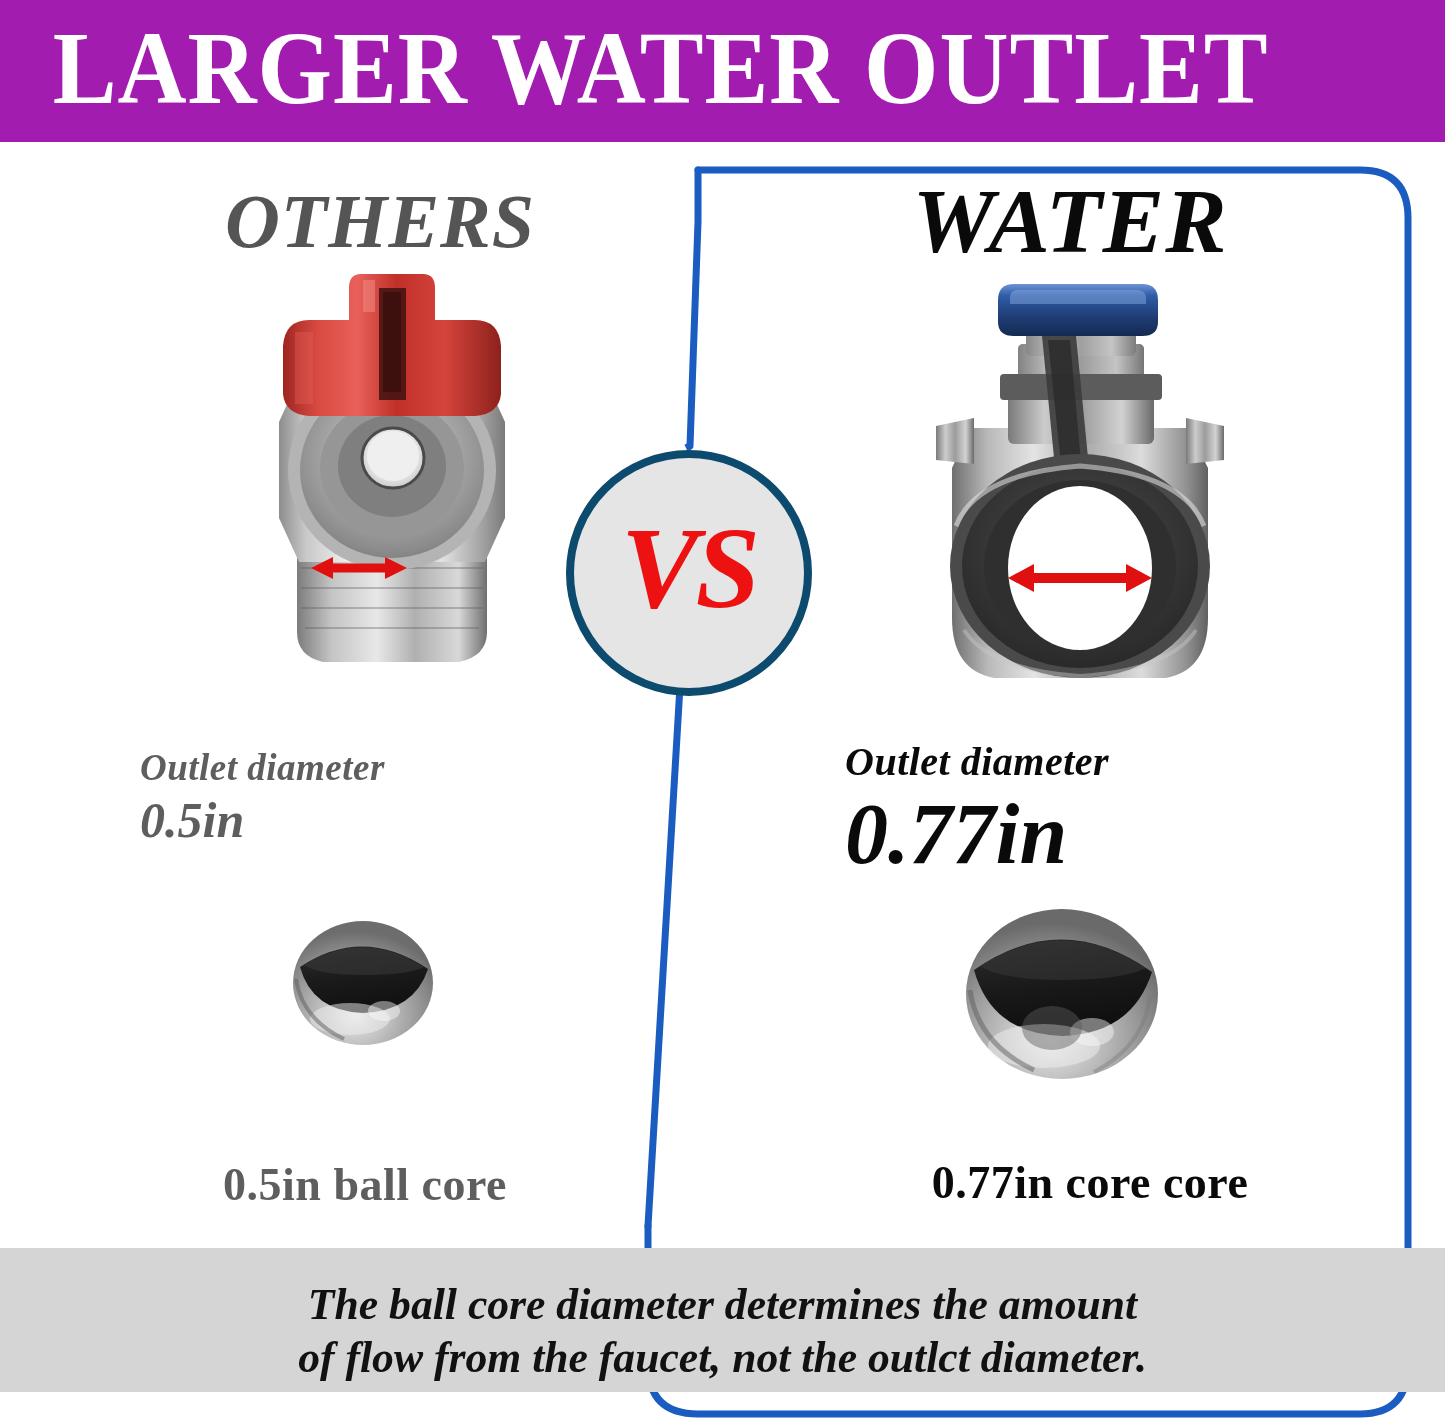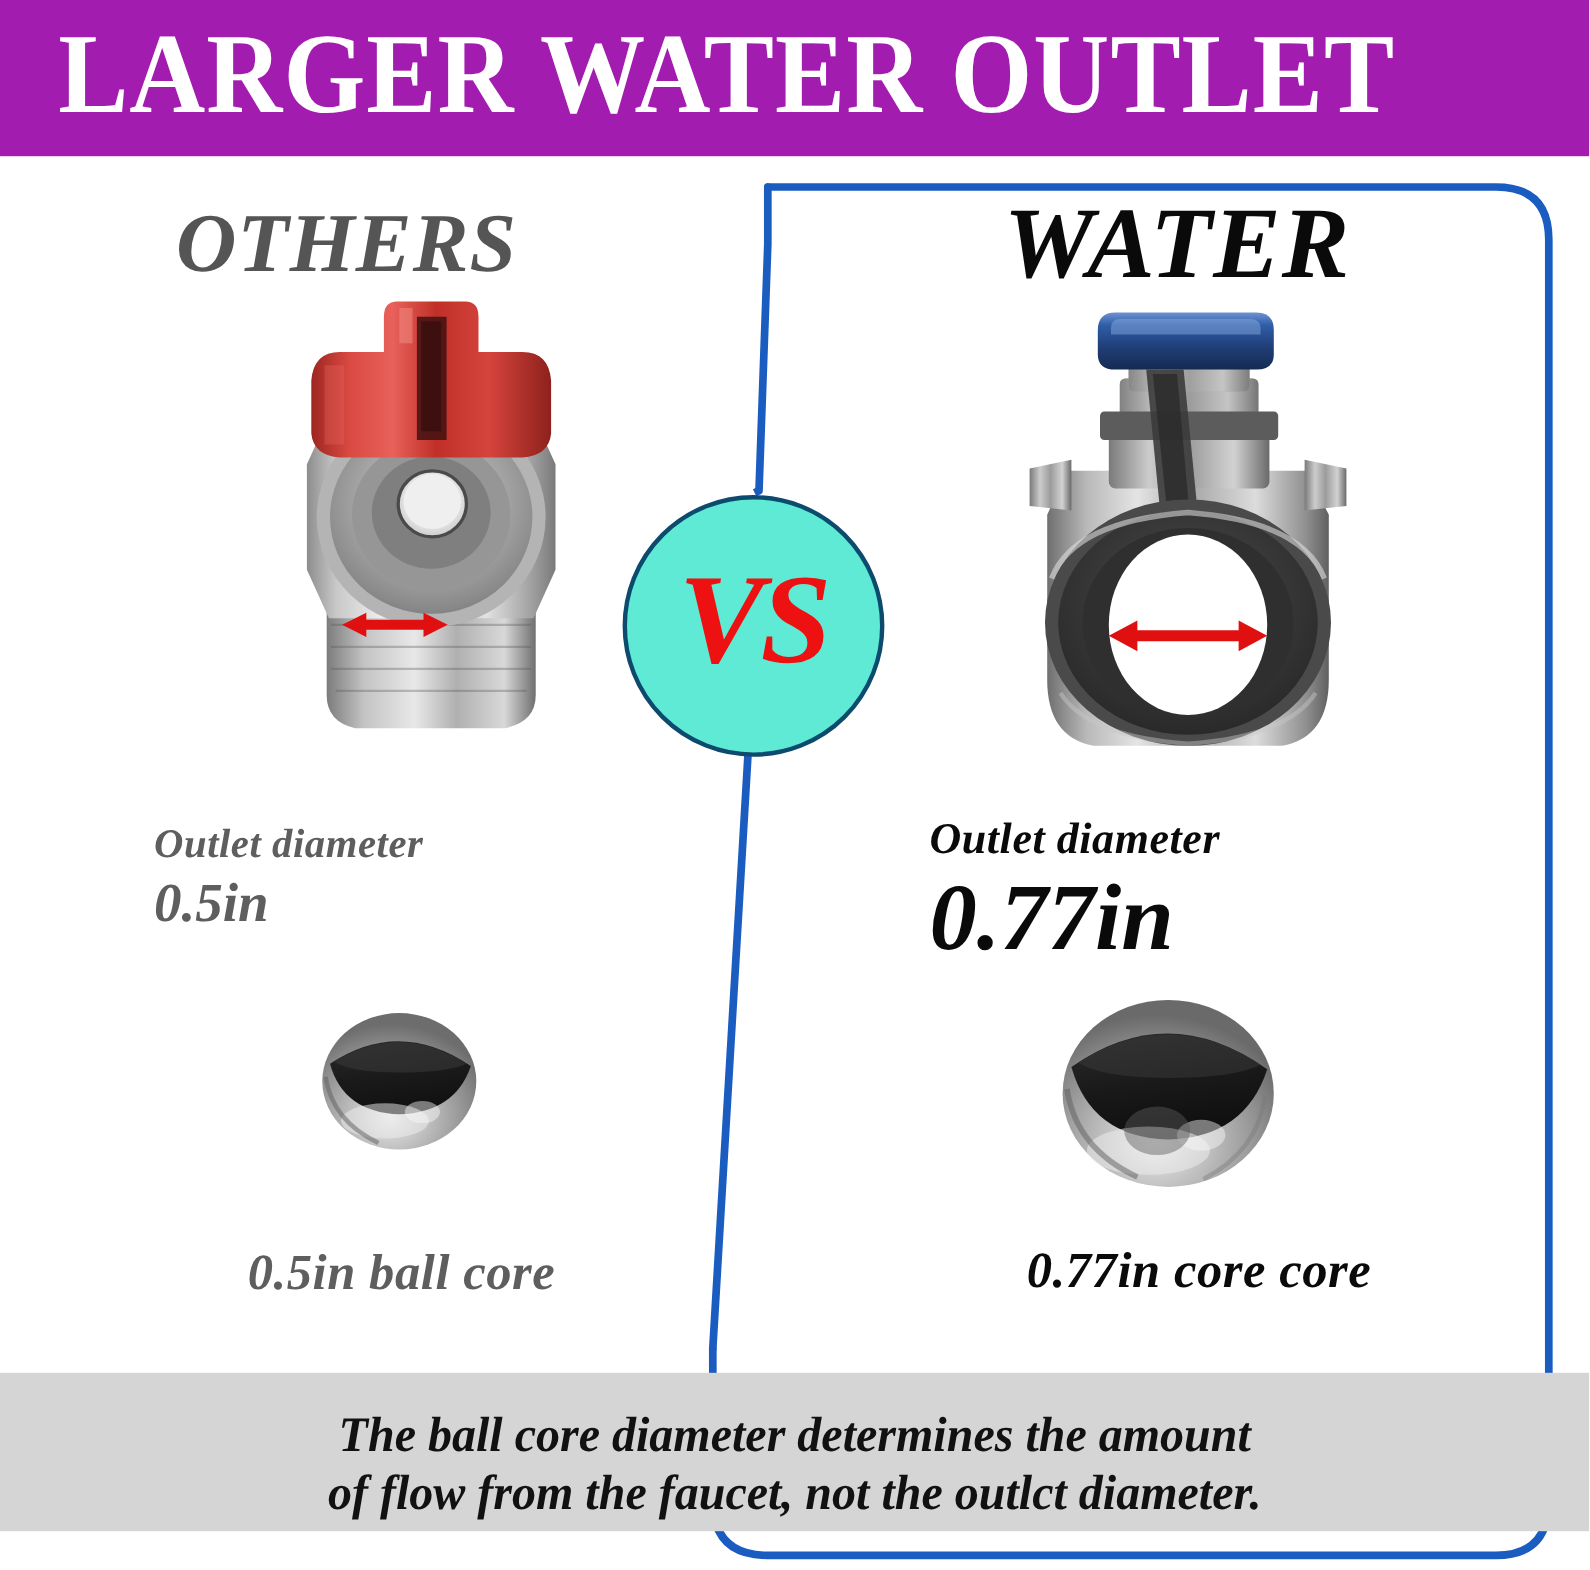--- a/index.html
+++ b/index.html
@@ -52,21 +52,21 @@
     height: 1252px;
     pointer-events: none;
   }
   .ours-border svg { display: block; overflow: visible; }
 
   
   .heading-others {
     position: absolute;
     left: 160px; top: 178px;
     width: 440px;
-    text-align: left;
+    text-align: center;
     font-size: 76px;
     font-weight: bold;
     font-style: italic;
     color: #555555;
     letter-spacing: 1px;
   }
   .heading-ours {
     position: absolute;
     left: 860px; top: 168px;
     width: 420px;
@@ -76,23 +76,23 @@
     font-style: italic;
     color: #0a0a0a;
     letter-spacing: 1px;
   }
 
   
   .vs-badge {
     position: absolute;
     left: 566px; top: 450px;
     width: 230px; height: 230px;
-    border: 4px solid #0c4a6e;
+    border: 8px solid #0c4a6e;
     border-radius: 50%;
-    background: #5eead4;
+    background: #e5e5e5;
     display: flex;
     align-items: center;
     justify-content: center;
     z-index: 6;
   }
   .vs-text {
     font-size: 116px;
     font-weight: bold;
     font-style: italic;
     color: #ee1111;
@@ -132,21 +132,21 @@
     margin-top: 4px;
   }
   .spec-right .spec-caption { font-size: 40px; }
   .spec-right .spec-value   { font-size: 86px; }
 
   .tone-gray  { color: #5e5e5e; }
   .tone-black { color: #0a0a0a; }
 
   
   .ballcap { position: absolute; text-align: center; font-size: 46px;
-             font-weight: bold; font-style: italic; letter-spacing: 0.5px; }
+             font-weight: bold; letter-spacing: 0.5px; margin-top: 28px; }
   .ballcap-left  { left: 120px;  top: 1130px; width: 490px; }
   .ballcap-right { left: 840px;  top: 1128px; width: 500px; }
 
   
   .note-bar {
     position: absolute;
     left: 0; top: 1248px;
     width: 1445px;
     height: 144px;
     background: #d5d5d5;

